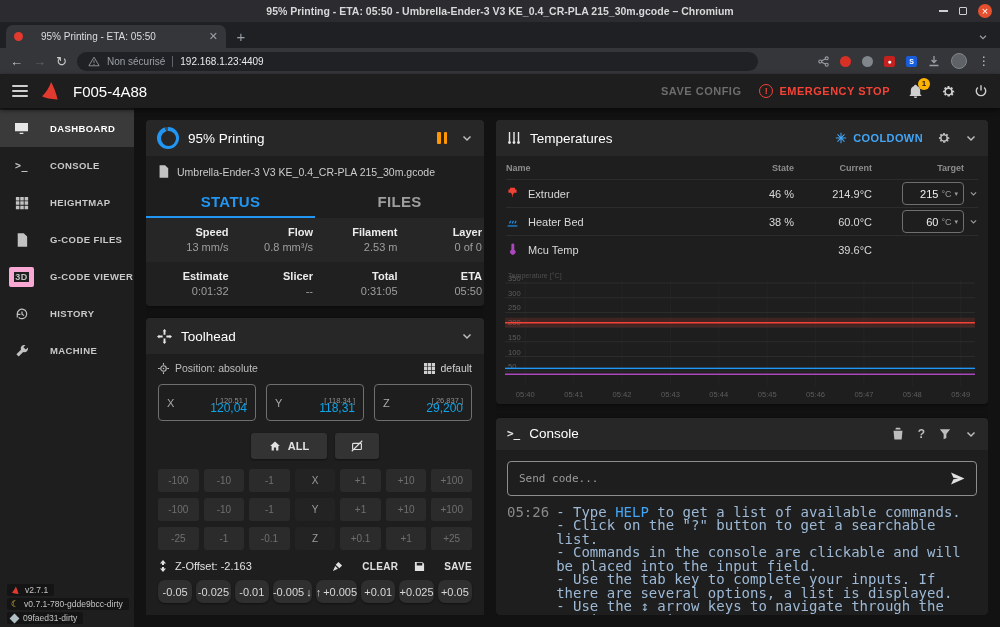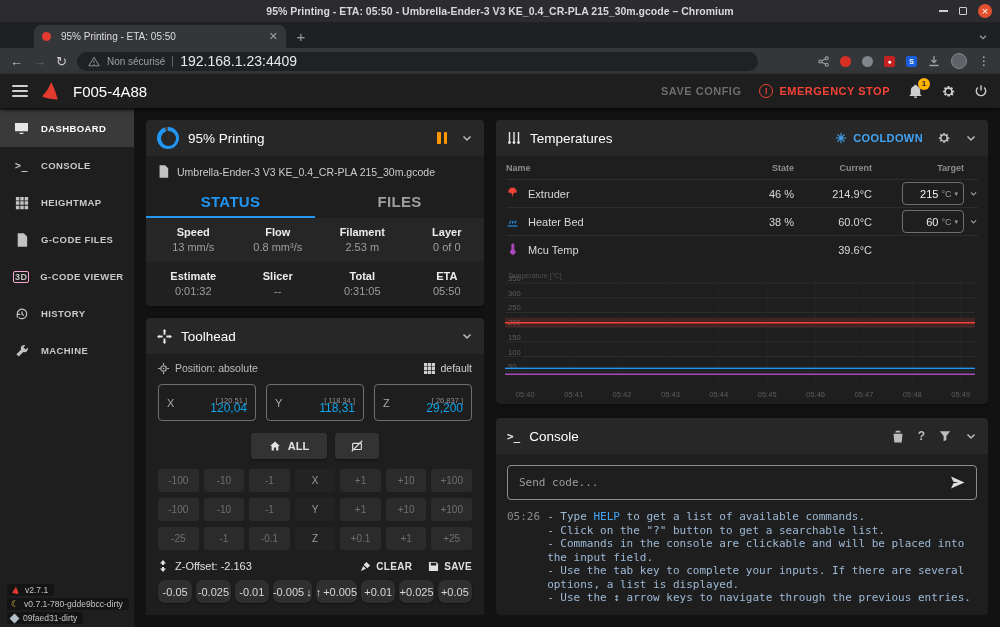--- a/index.html
+++ b/index.html
@@ -11,34 +11,34 @@
   
   .titlebar { height:22px; background:#2b2b30; display:flex; align-items:center; padding:0 8px; }
   .tb-spacer { width:64px; }
   .titlebar-title { flex:1; text-align:center; font-size:10.5px; font-weight:bold; color:#d8d8d8; white-space:nowrap; overflow:hidden; }
   .win-controls { display:flex; gap:11px; align-items:center; width:64px; justify-content:flex-end; }
   .win-min { width:9px; height:2px; background:#cfcfcf; }
   .win-sq { width:8px; height:8px; border:1.5px solid #cfcfcf; border-radius:1px; }
   .win-close { width:14px; height:14px; border-radius:50%; background:#e4502e; color:#fff; font-size:11px; display:flex; align-items:center; justify-content:center; line-height:1; }
 
   .tabstrip { height:26px; background:#1f2023; display:flex; align-items:flex-end; padding:0 6px; }
-  .tab { width:252px; height:23px; background:#35363a; border-radius:7px 7px 0 0; display:flex; align-items:center; padding:0 8px; gap:10px;margin-left:28px; }
+  .tab { width:220px; height:23px; background:#35363a; border-radius:7px 7px 0 0; display:flex; align-items:center; padding:0 8px; gap:18px; }
   .tab-favicon { width:9px; height:9px; border-radius:50%; background:#e23a2e; }
   .tab-title { flex:1; font-size:10px; color:#dadce0; white-space:nowrap; overflow:hidden; }
   .tab-close { color:#9aa0a6; font-size:11px; line-height:1; }
   .newtab { width:22px; height:22px; color:#9aa0a6; font-size:15px; display:flex; align-items:center; justify-content:center; margin:0 0 1px 4px; }
   .tabs-end { margin-left:auto; color:#9aa0a6; padding:0 6px 6px 0; }
 
   .toolbar { height:26px; background:#35363a; display:flex; align-items:center; padding:0 10px; gap:10px; }
   .nav-ic { color:#c6c6c6; font-size:13px; line-height:1; }
   .nav-ic.dim { color:#5f6368; }
   .urlbar { flex:1; height:19px; background:#202124; border-radius:10px; display:flex; align-items:center; padding:9px 11px; gap:7px; min-width:0; margin-right:50px; }
   .url-sec { font-size:10px; color:#9aa0a6; white-space:nowrap; }
   .url-div { width:1px; height:11px; background:#5f6368; }
-  .url-text { font-size:14px; color:#e8eaed; white-space:nowrap; }
+  .url-text { font-size:10px; color:#e8eaed; white-space:nowrap; }
   .toolbar-icons { display:flex; gap:11px; align-items:center; color:#9aa0a6; }
   .dot-ext { width:11px; height:11px; border-radius:50%; }
   .sq-ext { width:11px; height:11px; border-radius:2px; display:flex; align-items:center; justify-content:center; font-size:7px; font-weight:bold; color:#fff; }
   .avatar { width:16px; height:16px; border-radius:50%; background:#5f6368; border:1px solid #80868b; }
   .kebab { font-size:12px; color:#c6c6c6; letter-spacing:0; }
 
   
   .app-navbar { height:34px; background:#1e1e1e; display:flex; align-items:center; padding:0 12px; gap:12px; box-shadow:0 2px 5px rgba(0,0,0,.55); position:relative; z-index:6; }
   .hamburger { width:16px; display:flex; flex-direction:column; gap:3px; }
   .hamburger i { height:2px; background:#cfcfcf; border-radius:1px; display:block; }
@@ -47,24 +47,24 @@
   .save-config { font-size:11px; font-weight:bold; letter-spacing:.5px; color:#6d6d6d; }
   .estop { display:flex; align-items:center; gap:6px; color:#f44336; font-size:11px; font-weight:bold; letter-spacing:.5px; }
   .estop-ic { width:14px; height:14px; border:1.6px solid #f44336; border-radius:50%; color:#f44336; font-size:9px; font-weight:bold; display:flex; align-items:center; justify-content:center; line-height:1; }
   .bell-wrap { position:relative; color:#cfcfcf; }
   .nbadge { position:absolute; top:-6px; right:-7px; width:12px; height:12px; border-radius:50%; background:#ffb300; color:#1e1e1e; font-size:8px; font-weight:bold; display:flex; align-items:center; justify-content:center; }
   .nav-ico { color:#cfcfcf; }
 
   
   .app-body { display:flex; height:519px; position:relative; }
   .sidebar { width:134px; background:#1e1e1e; flex-shrink:0; padding-top:2px; }
-  .side-item { height:37px; display:flex; align-items:center; gap:11px; padding:0 13px; color:#c9c9c9; font-size:9.5px; font-weight:bold; letter-spacing:.4px; white-space:nowrap; }
+  .side-item { height:37px; display:flex; align-items:center; gap:20px; padding:0 13px; color:#c9c9c9; font-size:9.5px; font-weight:bold; letter-spacing:.4px; white-space:nowrap; }
   .side-item.active { background:#3a3a3a; color:#fff; }
   .side-ic { width:17px; color:#c2c2c2; display:flex; justify-content:center; }
-  .viewer3d { font-size:9px; font-weight:bold; border:1px solid #f9a8d4; border-radius:2px; padding:0 1px; }
+  .viewer3d { font-size:9px; font-weight:bold; border:5px solid #f9a8d4; border-radius:2px; padding:0 1px; }
 
   .main { flex:1; display:flex; gap:12px; padding:12px; overflow:hidden; min-width:0; }
   .col-left { width:338px; flex-shrink:0; display:flex; flex-direction:column; gap:12px; overflow:hidden; }
   .col-right { flex:1; display:flex; flex-direction:column; gap:14px; min-width:0; overflow:hidden; }
 
   .panel { background:#1e1e1e; border-radius:4px; box-shadow:0 1px 5px rgba(0,0,0,.5); flex-shrink:0; }
   .panel-hd { height:36px; background:#272727; border-radius:4px 4px 0 0; display:flex; align-items:center; padding:0 11px; gap:9px; }
   .panel-title { font-size:13.5px; color:#fff; }
   .hd-right { margin-left:auto; display:flex; align-items:center; gap:14px; color:#bdbdbd; }
   .chev { color:#bdbdbd; }
@@ -75,42 +75,42 @@
   .pause { display:flex; gap:3px; }
   .pause i { width:3.5px; height:12px; background:#ff9800; border-radius:1px; display:block; }
   .file-row { display:flex; align-items:center; gap:8px; padding:9px 12px 7px; color:#ccc; font-size:10.5px; }
   .file-name { white-space:nowrap; overflow:hidden; text-overflow:ellipsis; }
   .tabs-row { display:flex; }
   .ptab { flex:1; text-align:center; padding:8px 4px; font-size:15px; font-weight:bold; letter-spacing:.3px; color:#9e9e9e; white-space:nowrap; }
   .ptab.active { color:#2196f3; box-shadow:inset 0 -2px 0 #2196f3; }
   .stats-row { display:grid; grid-template-columns:repeat(4,1fr); }
   .stats-row.r1 { background:#262626; }
   .stats-row.r2 { background:#202020; border-radius:0 0 4px 4px; }
-  .stat { padding:8px 2px 9px; text-align:center;margin-left:10px; }
+  .stat { padding:8px 2px 9px; text-align:right;margin-left:10px; }
   .stat .lbl { font-size:11px; font-weight:bold; color:#ececec; margin-bottom:3px; }
   .stat .val { font-size:11px; color:#9e9e9e; }
 
   
   .th-body { padding:8px 12px 10px; }
   .th-row1 { display:flex; align-items:center; gap:6px; font-size:10.5px; color:#bdbdbd; margin-bottom:10px; }
   .default-chip { margin-left:auto; display:flex; align-items:center; gap:5px; font-size:10.5px; color:#d0d0d0; }
   .axes { display:flex; gap:10px; margin-bottom:12px; }
   .axis-box { flex:1; border:1px solid #6f6f6f; border-radius:4px; height:37px; position:relative; }
   .axis-letter { position:absolute; left:8px; top:50%; transform:translateY(-50%); color:#aaa; font-size:11px; }
   .axis-live { position:absolute; top:11px; right:8px; font-size:7.5px; color:#8f8f8f; }
   .axis-val { position:absolute; bottom:5px; right:8px; font-size:12px; color:#0ea5e9; }
   .home-row { display:flex; justify-content:center; gap:8px; margin-bottom:10px; }
   .btn-dark { background:#333; border-radius:3px; height:26px; padding:0 18px; display:flex; align-items:center; justify-content:center; gap:7px; color:#e2e2e2; font-size:11px; font-weight:bold; box-shadow:0 1px 2px rgba(0,0,0,.45); }
   .btn-sq { width:44px; padding:0; }
   .jog-grid { display:grid; grid-template-columns:repeat(7,1fr); gap:5px; margin-bottom:6px; }
   .jog-btn { background:#2b2b2b; color:#6f6f6f; font-size:10px; height:23px; border-radius:3px; display:flex; align-items:center; justify-content:center; }
   .jog-axis { background:#232323; color:#9c9c9c; }
   .zoff-row { display:flex; align-items:center; gap:7px; margin:10px 0 8px; font-size:11px; color:#e0e0e0; }
   .zoff-actions { margin-left:auto; display:flex; gap:16px; }
-  .txt-btn { display:flex; align-items:center; gap:5px; font-size:10px; font-weight:bold; color:#e0e0e0; letter-spacing:.3px; }
+  .txt-btn { display:flex; align-items:center; gap:19px; font-size:10px; font-weight:bold; color:#e0e0e0; letter-spacing:.3px; }
   .zoff-grid { display:grid; grid-template-columns:repeat(8,1fr); gap:4px; margin-bottom:13px; }
   .zoff-btn { background:#2f2f2f; color:#d8d8d8; font-size:11px; height:23px; border-radius:7px; display:flex; align-items:center; justify-content:center; gap:2px; box-shadow:0 1px 2px rgba(0,0,0,.45); white-space:nowrap; }
   .sf-row { display:flex; align-items:center; gap:7px; font-size:11px; color:#e0e0e0; margin-bottom:8px; }
   .sf-input { margin-left:auto; width:68px; height:27px; border:1px solid #6f6f6f; border-radius:4px; display:flex; align-items:center; justify-content:flex-end; gap:5px; padding:0 9px; font-size:11.5px; color:#efefef; }
 
   
   .cooldown { display:flex; align-items:center; gap:6px; color:#42a5f5; font-size:11px; font-weight:bold; letter-spacing:.4px; }
   .temp-table { padding:0 10px 2px; }
   .temp-hrow { display:flex; align-items:center; height:23px; font-size:9px; font-weight:bold; color:#8d8d8d; }
   .c-name { flex:1; display:flex; align-items:center; gap:9px; min-width:0; }
@@ -124,21 +124,21 @@
   .tchev { color:#9a9a9a; font-size:7px; }
   .chart-wrap { padding:5px 7px 2px; }
   .chart { width:100%; height:132px; }
 
   
   .console-panel { flex:1; min-height:0; display:flex; flex-direction:column; }
   .qmark { font-size:12px; font-weight:bold; color:#bdbdbd; }
   .console-input-row { margin:11px 11px 7px; border:1px solid #8d8d8d; border-radius:4px; height:35px; display:flex; align-items:center; padding:0 11px; gap:8px; flex-shrink:0; }
   .console-input { flex:1; background:transparent; border:none; outline:none; color:#ccc; font-family:"DejaVu Sans Mono","Liberation Mono",monospace; font-size:11px; min-width:0; }
   .console-input::placeholder { color:#9c9c9c; }
-  .console-out { padding:3px 11px; font-family:"DejaVu Sans Mono","Liberation Mono",monospace; font-size:11px; line-height:13.5px; color:#9db9d6; display:flex; gap:7px; overflow:hidden; }
+  .console-out { padding:3px 11px; font-family:"DejaVu Sans Mono","Liberation Mono",monospace; font-size:14px; line-height:13.5px; color:#9db9d6; display:flex; gap:7px; overflow:hidden; }
   .console-time { color:#8a8a8a; flex-shrink:0; }
   .cmd-link { color:#42a5f5; }
 
   
   .versions { position:absolute; left:7px; bottom:3px; z-index:9; }
   .ver-line { display:flex; align-items:center; gap:5px; background:rgba(20,20,20,.92); border-radius:2px; padding:1px 6px 1px 4px; margin-top:2px; width:max-content; font-size:8.5px; color:#c4c4c4; }
 </style>
 <title>95% Printing - ETA: 05:50 - Umbrella-Ender-3 V3 KE_0.4_CR-PLA 215_30m.gcode – Chromium</title></head>
 <body>
 

